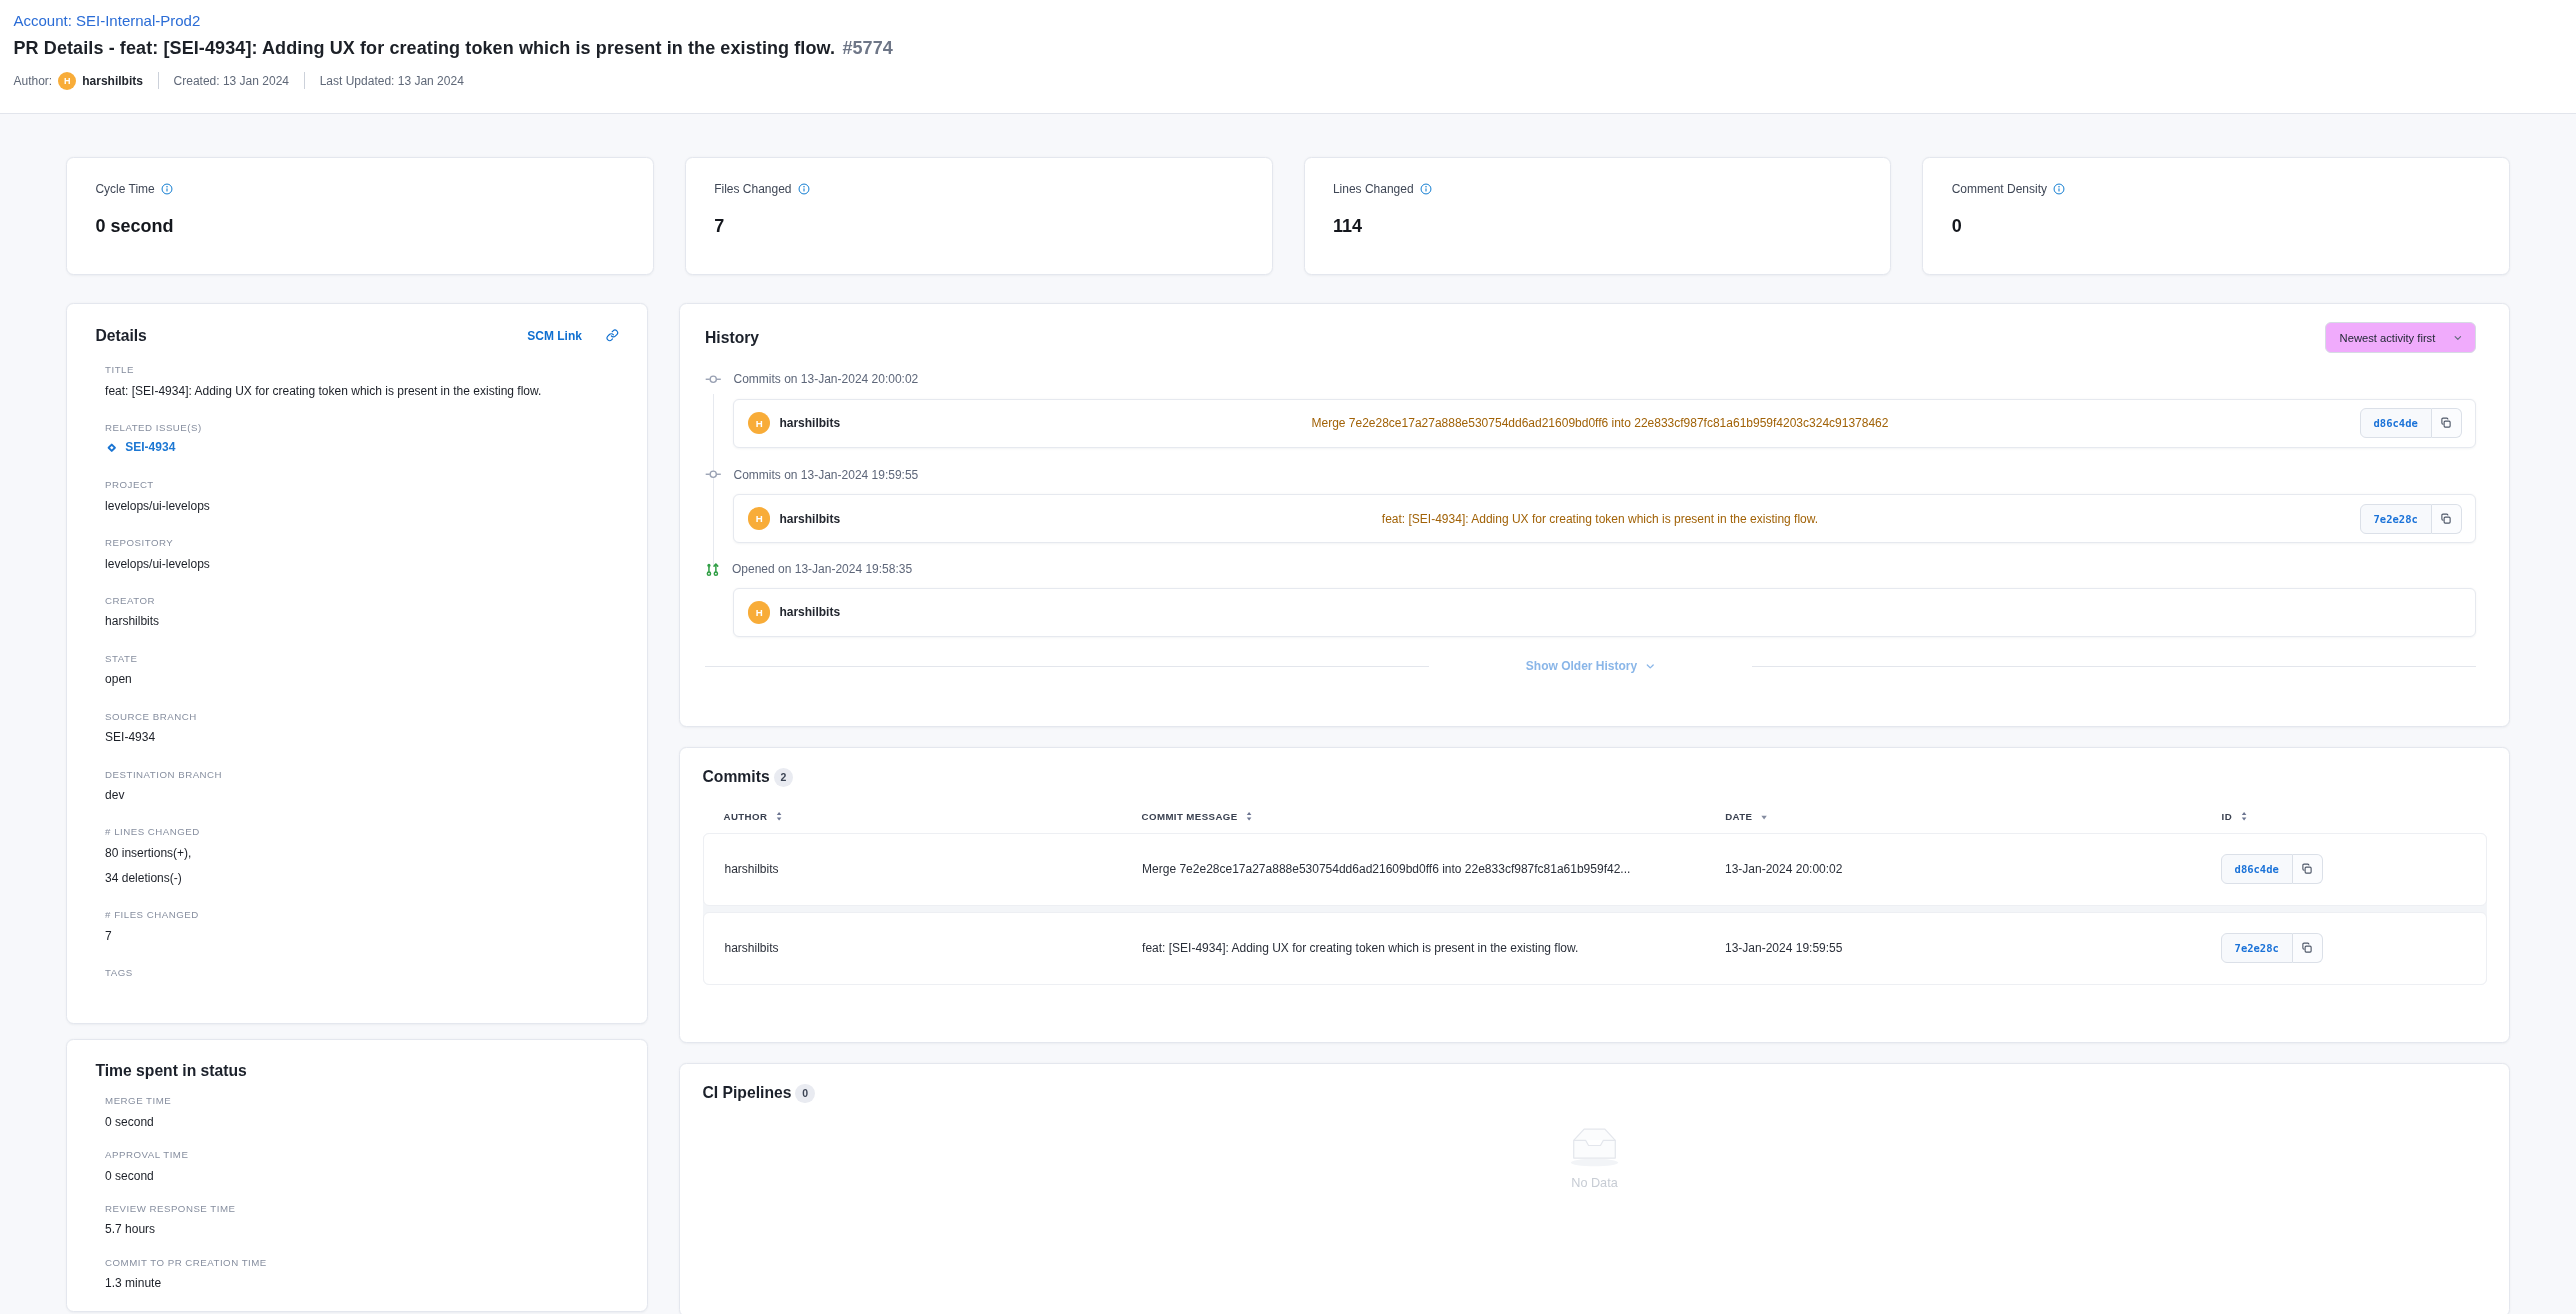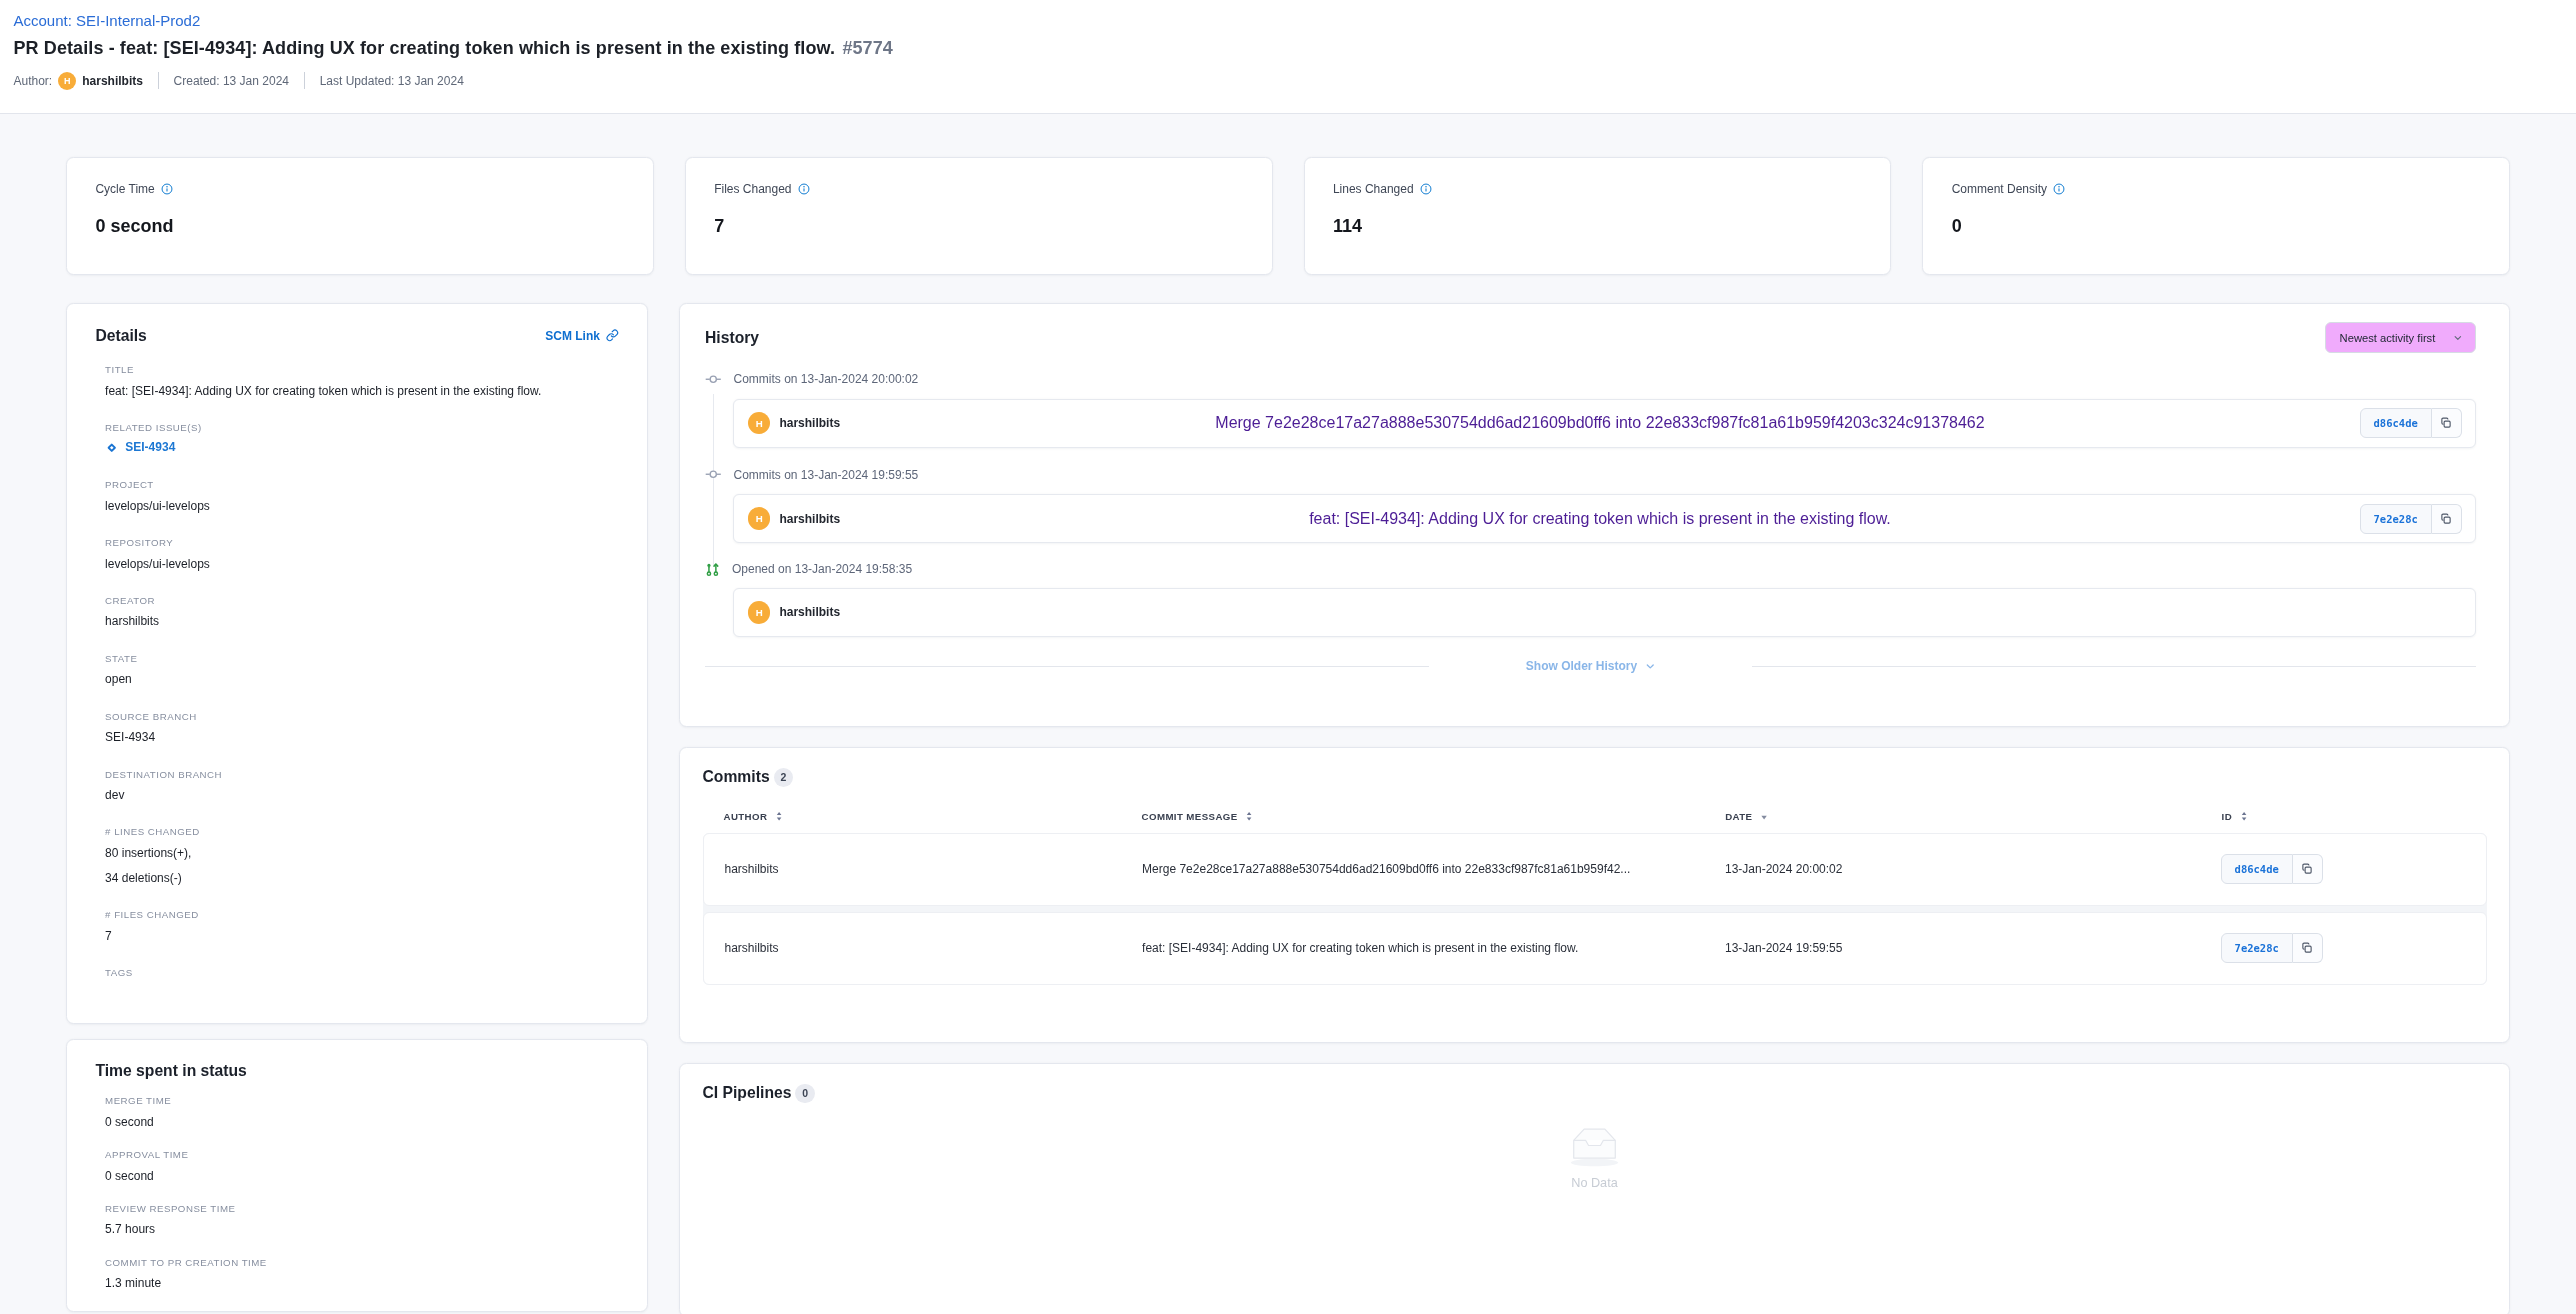--- a/index.html
+++ b/index.html
@@ -32,39 +32,39 @@
   .left-col, .right-col { display:flex; flex-direction:column; }
   .left-col { gap:15px; }
   .right-col { gap:20px; }
 
   .panel-heading { font-size:15.7px; font-weight:bold; color:#1c212b; }
 
   
   .details-panel { min-height:701px; padding:22.5px 28.4px 22.5px 28.4px; }
   .time-panel { min-height:263px; padding:22.5px 28.4px 18px 28.4px; }
   .details-head { display:flex; align-items:center; justify-content:space-between; }
-  .scm-link { display:inline-flex; align-items:center; gap:6px; font-size:12px; font-weight:600; color:#0f6fd0; cursor:pointer; text-decoration:none; }
+  .scm-link { display:inline-flex; align-items:center; gap:24px; font-size:12px; font-weight:600; color:#0f6fd0; cursor:pointer; text-decoration:none; }
   .fields { margin-top:19.5px; padding-left:9.7px; }
   .field { margin-bottom:22px; }
   .field-label { font-size:9.7px; font-weight:500; letter-spacing:0.5px; color:#868e9f; margin-bottom:7.5px; text-transform:uppercase; }
   .field-value { font-size:12px; color:#1b1f27; line-height:1.45; }
   .issue-link { display:inline-flex; align-items:center; gap:6.7px; font-size:12px; font-weight:bold; color:#1c77d3; cursor:pointer; text-decoration:none; }
 
   
   .history-panel { height:424px; padding:18px 33px 18px 25px; }
   .history-head { display:flex; align-items:center; justify-content:space-between; }
   .sort-dropdown { display:inline-flex; align-items:center; gap:18px; height:31px; padding:0 12px 0 13.5px; background:#f0abfc; border:0.7px solid #d6dbe4; border-radius:6px; font-size:11.2px; color:#222835; cursor:pointer; }
   .timeline { position:relative; margin-top:18px; }
   .timeline-rail { position:absolute; left:7.5px; top:22.5px; bottom:72px; width:1.5px; background:#e6e9ef; }
   .event { position:relative; z-index:1; }
   .event-title { display:flex; align-items:center; gap:12px; font-size:12px; color:#5d6679; }
   .event-icon { flex:none; display:inline-flex; }
   .event-card { margin:11.2px 0 18.7px 28.4px; height:49px; border:0.7px solid #e6e9ef; border-radius:6px; box-shadow:0 0.7px 2.2px rgba(25,35,60,.05); background:#fff; display:flex; align-items:center; padding:0 13.5px; }
   .card-name { font-size:12px; font-weight:bold; color:#23272f; margin-left:9px; white-space:nowrap; }
-  .card-message { flex:1; text-align:center; font-size:16px; color:#4c1d95; padding:0 22.5px; overflow:hidden; text-overflow:ellipsis; white-space:nowrap; }
+  .card-message { flex:1; text-align:center; font-size:12px; color:#a16207; padding:0 22.5px; overflow:hidden; text-overflow:ellipsis; white-space:nowrap; }
   .avatar.md { width:22.5px; height:22.5px; font-size:9.7px; flex:none; }
   .hash-group { display:inline-flex; flex:none; }
   .hash-badge { display:inline-flex; align-items:center; height:30px; padding:0 12.7px; background:#f7f9fc; border:0.7px solid #dbe0e8; border-radius:6px 0 0 6px; font-family:"DejaVu Sans Mono", monospace; font-size:10.5px; font-weight:bold; color:#1a72d8; cursor:pointer; }
   .copy-btn { display:inline-flex; align-items:center; justify-content:center; width:30px; height:30px; background:#fbfcfe; border:0.7px solid #dbe0e8; border-left:none; border-radius:0 6px 6px 0; cursor:pointer; }
   .show-older-row { display:flex; align-items:center; margin-top:6px; }
   .older-line { flex:1; height:0.7px; background:#e3e6ec; }
   .older-gap { width:97px; }
   .show-older-link { display:inline-flex; align-items:center; gap:7.5px; font-size:12px; font-weight:600; color:#8ab6e8; cursor:pointer; text-decoration:none; white-space:nowrap; }
 
   

